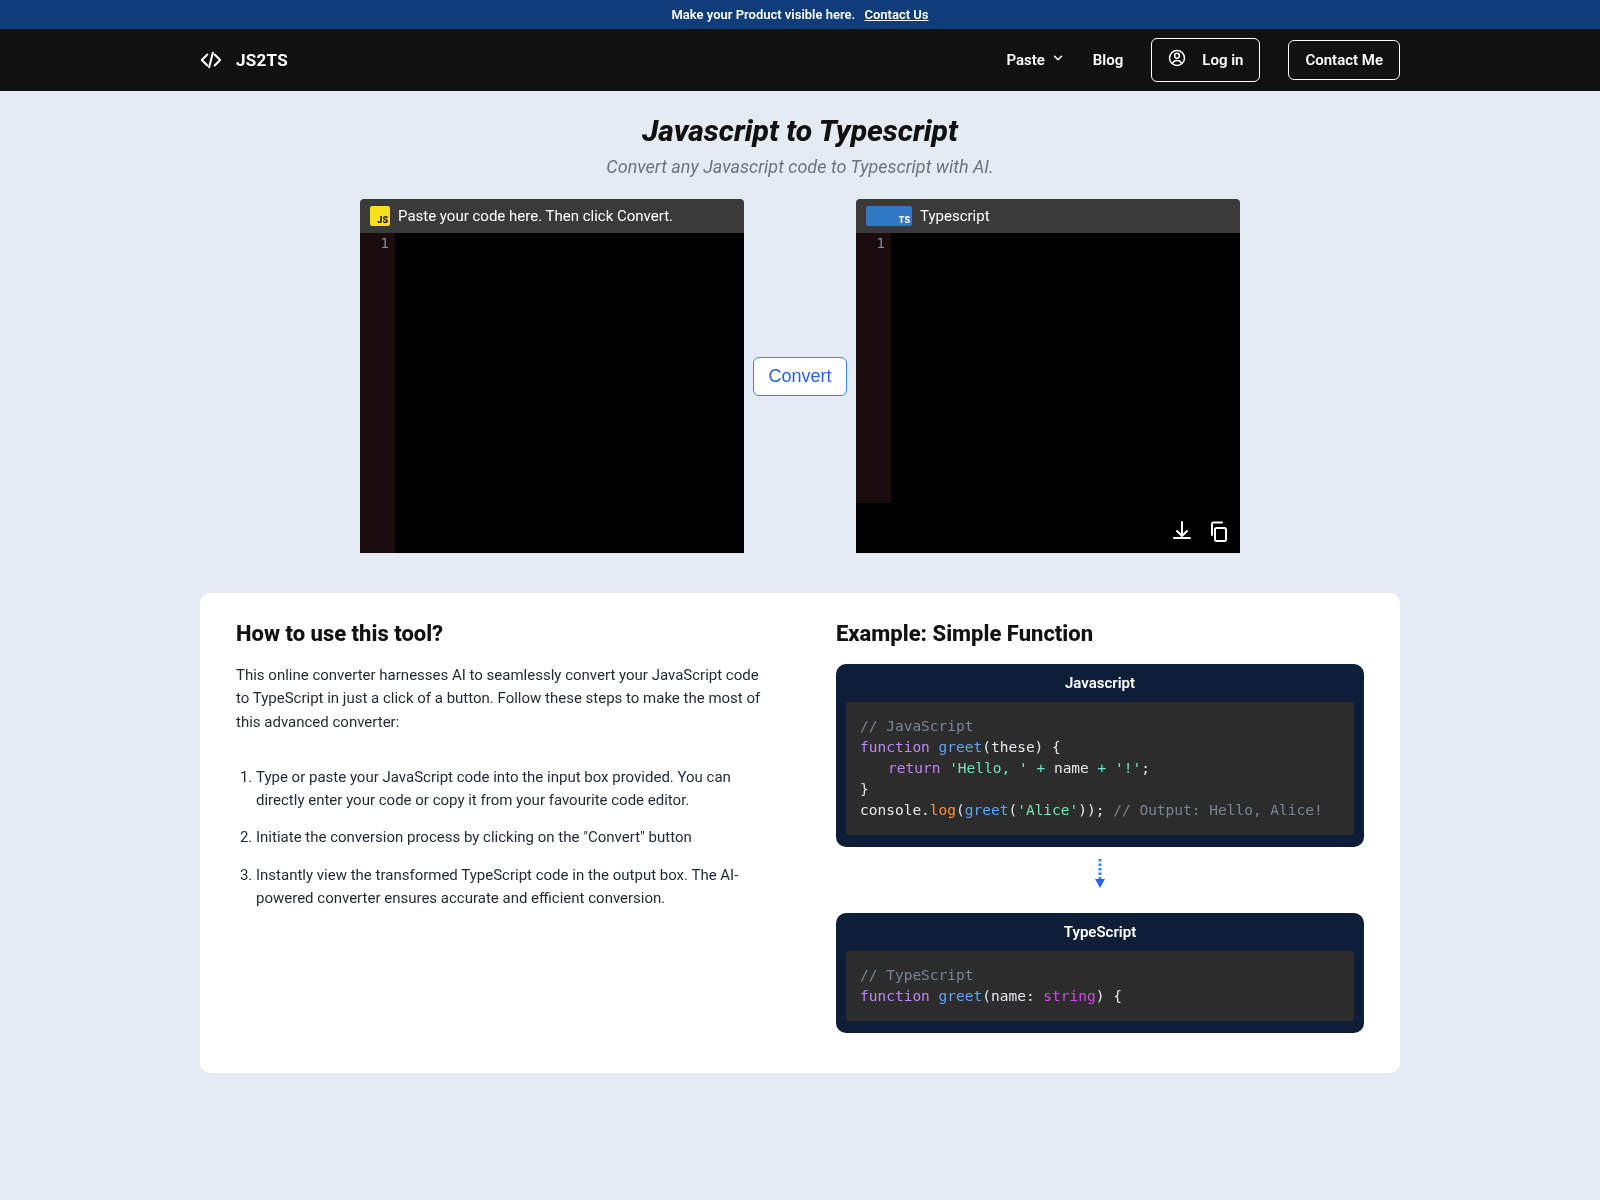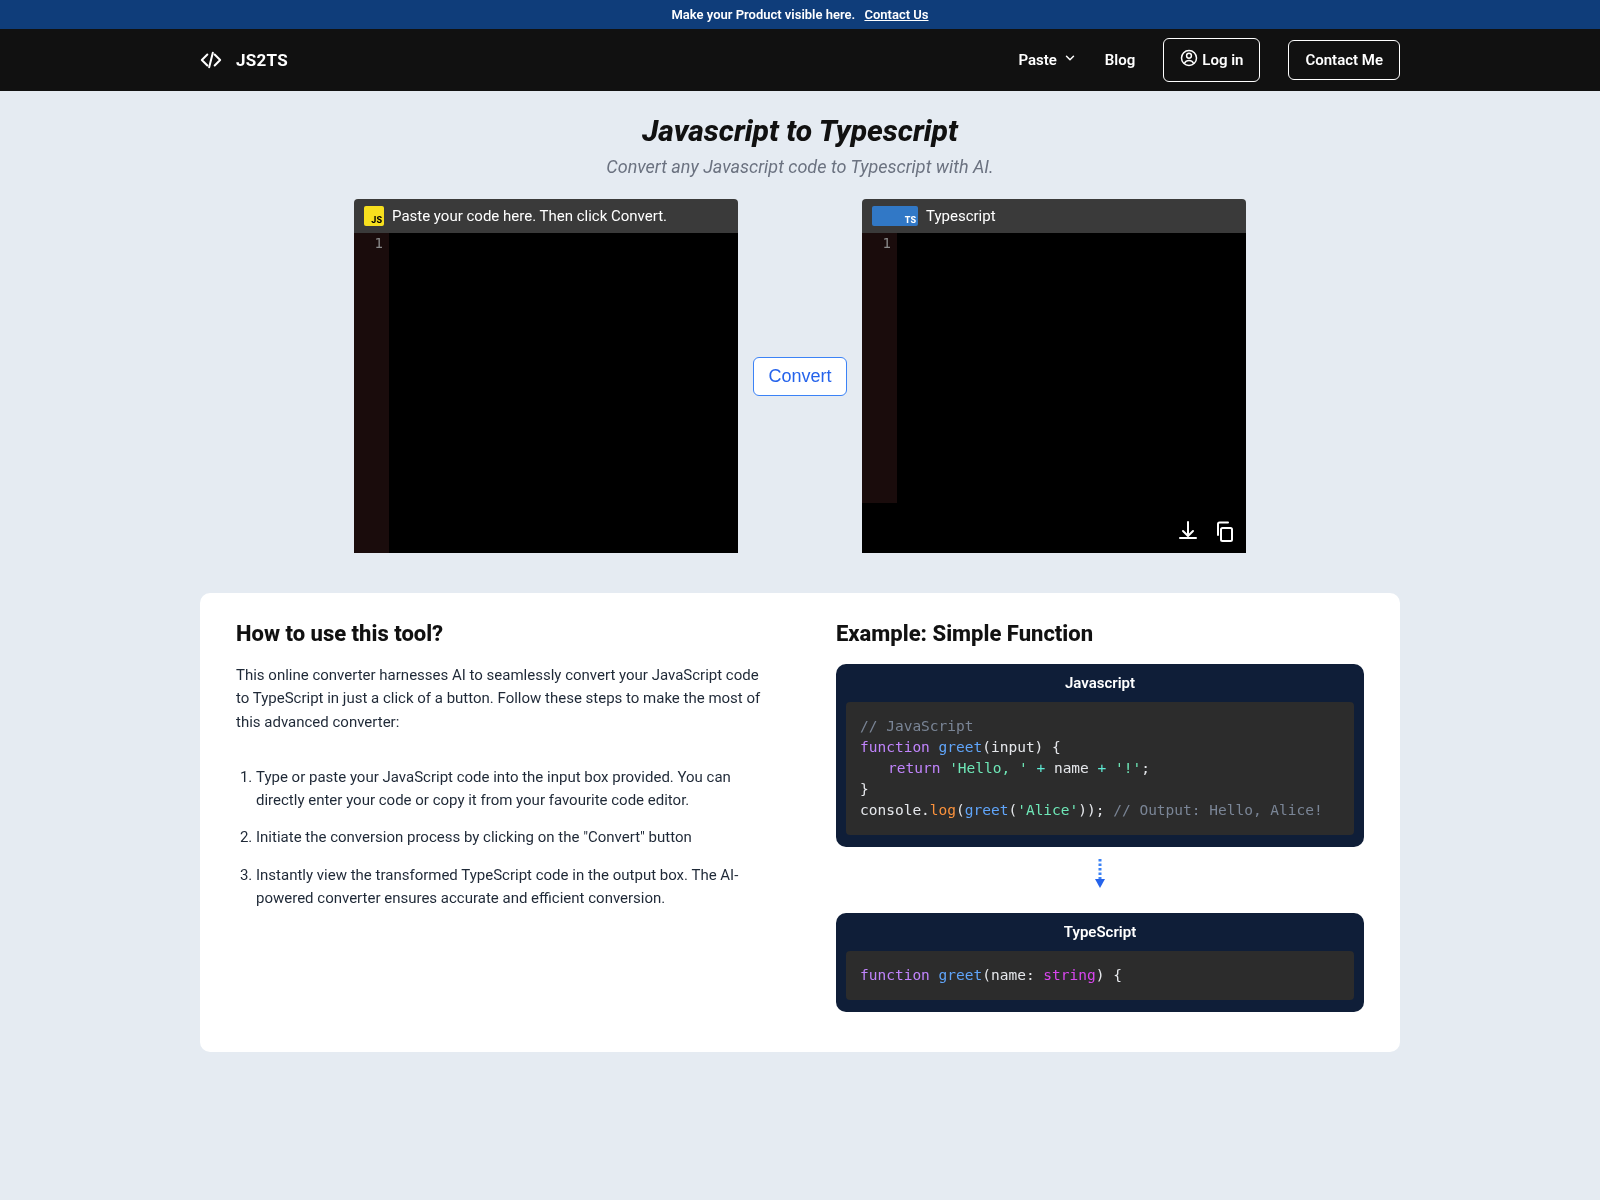--- a/index.html
+++ b/index.html
@@ -74,21 +74,21 @@
 
 .btn-outline {
   border: 1px solid #fff;
   border-radius: 6px;
   padding: 10px 16px;
   color: #fff;
   font-size: 15px;
   font-weight: 600;
   display: flex;
   align-items: center;
-  gap: 4px;
+  gap: 16px;
   cursor: pointer;
 }
 
 .hero {
   text-align: center;
   padding-top: 22px;
   font-style: italic;
 }
 
 .hero h1 {
@@ -101,21 +101,21 @@
   margin-top: 8px;
   font-size: 18px;
   color: #6b7280;
 }
 
 .converter-row {
   display: flex;
   align-items: center;
   justify-content: center;
   margin-top: 22px;
-  gap: 18px;
+  gap: 12px;
   padding: 0 200px;
 }
 
 .editor-panel {
   flex: 1;
   max-width: 384px;
   border-radius: 4px 4px 0 0;
   overflow: hidden;
   position: relative;
 }
@@ -399,21 +399,21 @@
   <div class="example">
     <h2>Example: Simple Function</h2>
 
     <div class="code-card">
       <div class="code-card-title">Javascript</div>
       <div class="code-card-body">
         <div><span class="tok-comment">// JavaScript</span></div>
         <div>
           <span class="tok-keyword">function</span>
           <span>  </span>
-          <span class="tok-func">greet</span><span class="tok-ident">(input)  {</span>
+          <span class="tok-func">greet</span><span class="tok-ident">(these)  {</span>
         </div>
         <div style="padding-left:28px;">
           <span class="tok-return">return</span>
           <span>  </span>
           <span class="tok-string">'Hello, '</span>
           <span>  </span>
           <span class="tok-op">+</span>
           <span>  </span>
           <span class="tok-ident">name</span>
           <span>  </span>
@@ -433,20 +433,21 @@
     <div class="arrow-down">
       <svg viewBox="0 0 14 32">
           <line x1="7" y1="2" x2="7" y2="24" stroke="#3b82f6" stroke-width="3" stroke-dasharray="2.5 2"></line>
           <polygon points="2,22 12,22 7,31" fill="#2563eb"></polygon>
         </svg>
     </div>
 
     <div class="code-card">
       <div class="code-card-title">TypeScript</div>
       <div class="code-card-body">
+        <div><span class="tok-comment">// TypeScript</span></div>
         <div>
           <span class="tok-keyword">function</span>
           <span>  </span>
           <span class="tok-func">greet</span><span class="tok-ident">(</span><span class="tok-ident">name</span><span class="tok-ident">:</span>
           <span> </span>
           <span class="tok-type">string</span><span class="tok-ident">)  {</span>
         </div>
       </div>
     </div>
 

